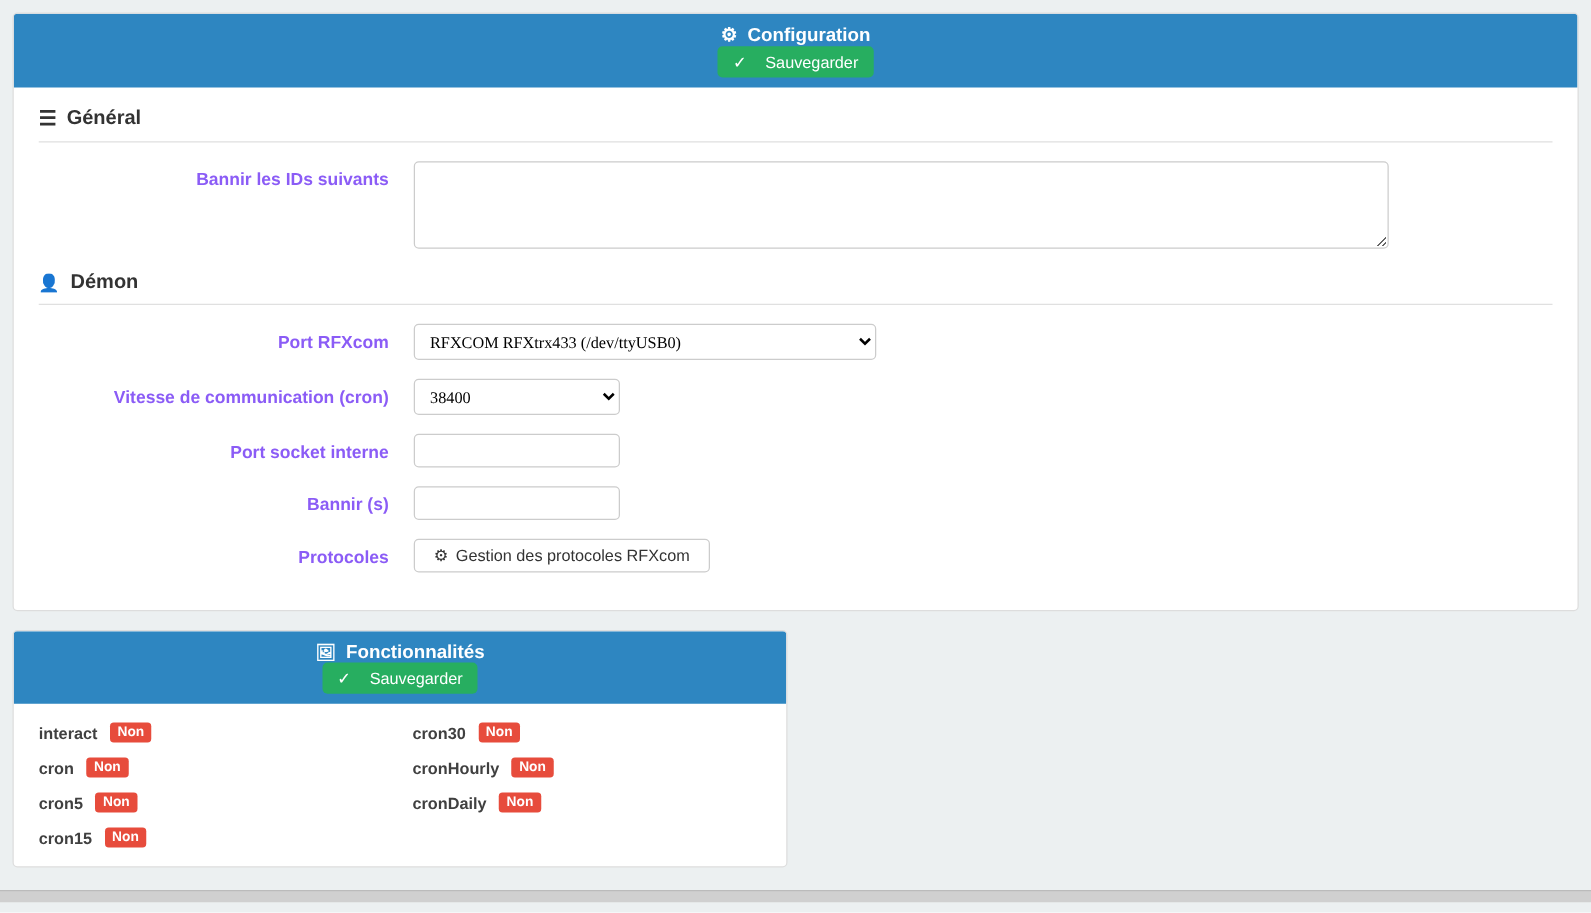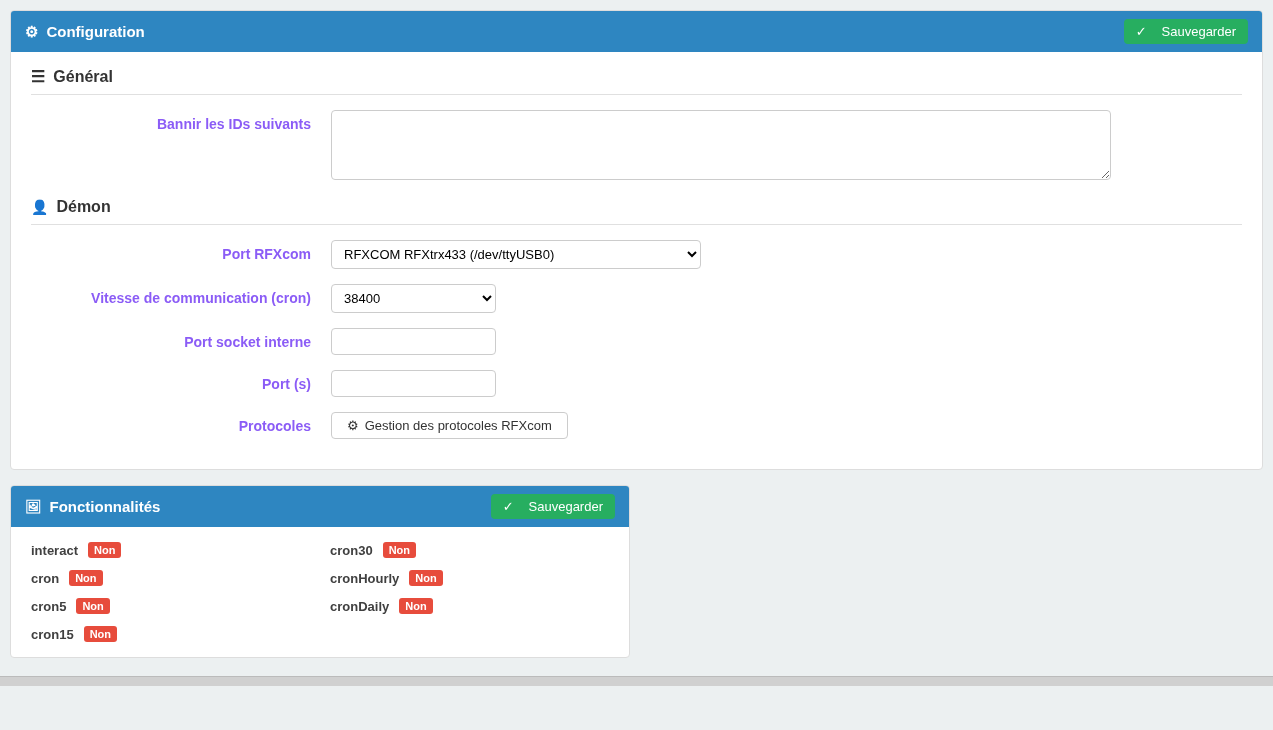--- a/index.html
+++ b/index.html
@@ -26,20 +26,21 @@
 
     .card-header {
       background: #2e86c1;
       color: #fff;
       padding: 8px 14px;
       display: flex;
       align-items: center;
       justify-content: space-between;
       font-size: 15px;
       font-weight: bold;
+      flex-direction: column;
     }
 
     .card-header .header-left {
       display: flex;
       align-items: center;
       gap: 8px;
     }
 
     .btn-save {
       background: #27ae60;
@@ -103,20 +104,21 @@
       resize: vertical;
     }
 
     select.input-select {
       border: 1px solid #ccc;
       border-radius: 4px;
       padding: 5px 8px;
       font-size: 13px;
       background: #fff;
       cursor: pointer;
+      font-family: Liberation Serif, serif;
     }
 
     select.input-select.wide {
       width: 370px;
     }
 
     select.input-select.medium {
       width: 165px;
     }
 
@@ -268,21 +270,21 @@
       </div>
 
       <div class="form-row">
         <div class="form-label">Port socket interne</div>
         <div class="form-control">
           <input type="text" class="input-text" style="">
         </div>
       </div>
 
       <div class="form-row">
-        <div class="form-label">Port (s)</div>
+        <div class="form-label">Bannir (s)</div>
         <div class="form-control">
           <input type="text" class="input-text" style="">
         </div>
       </div>
 
       <div class="form-row">
         <div class="form-label">Protocoles</div>
         <div class="form-control">
           <button class="btn-protocol">
             <span class="gear-icon"></span>

